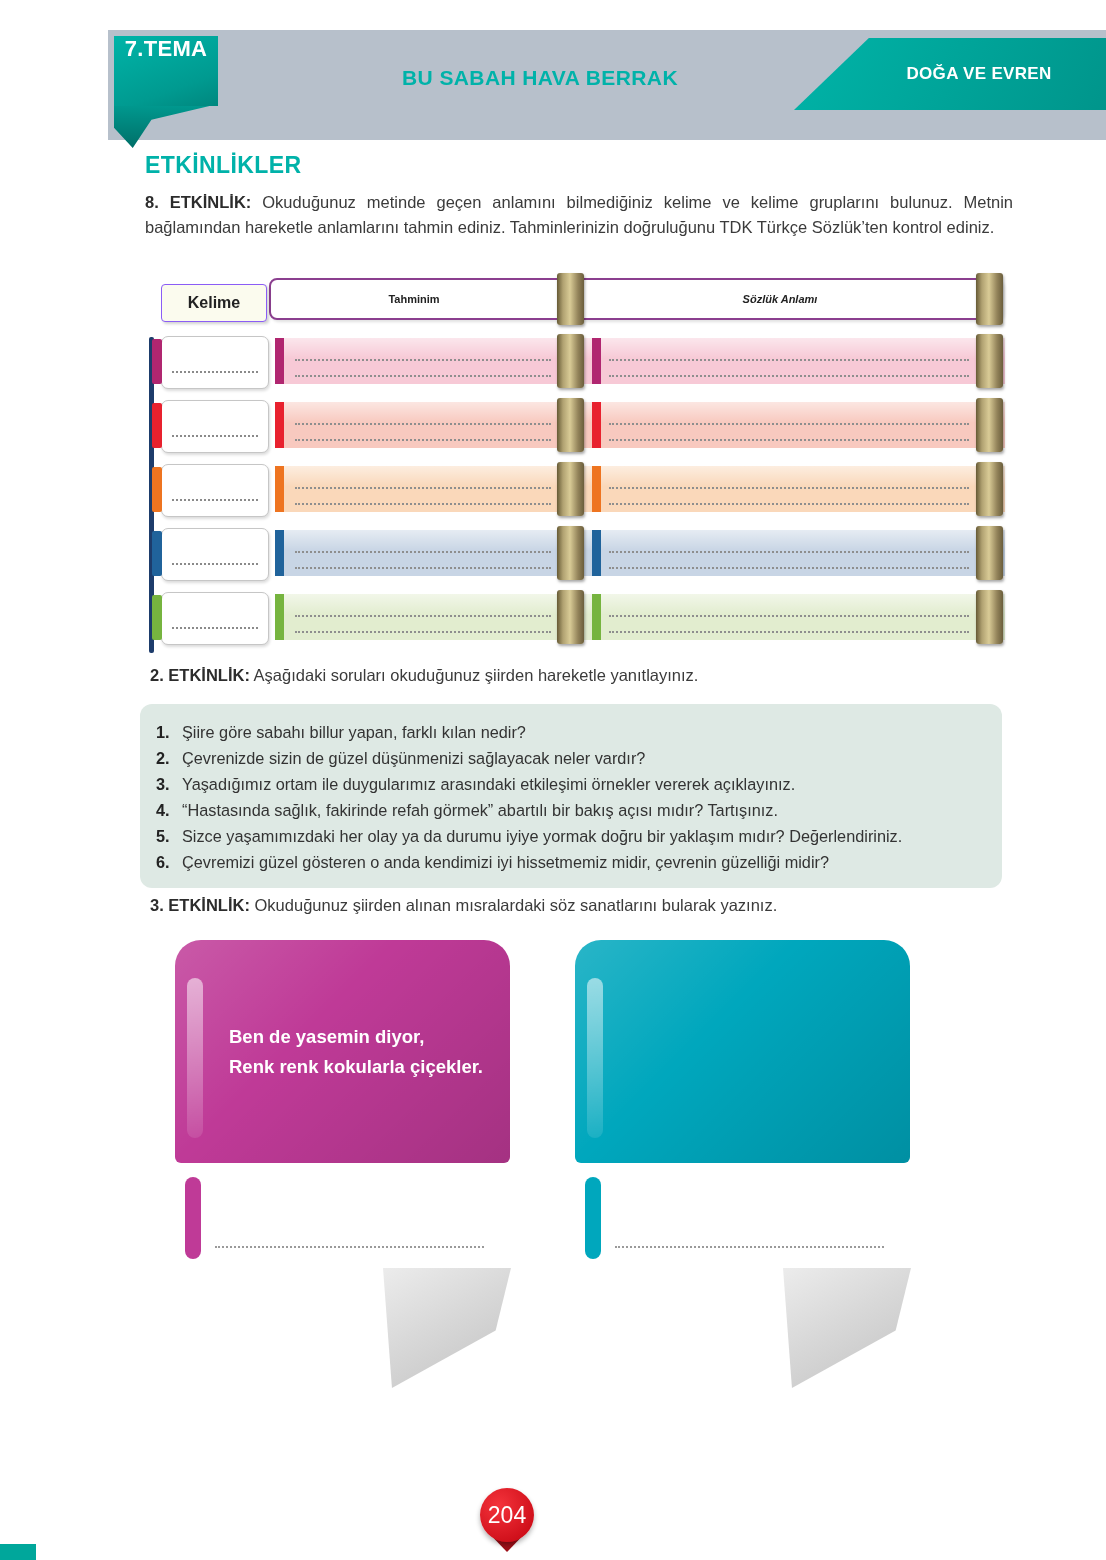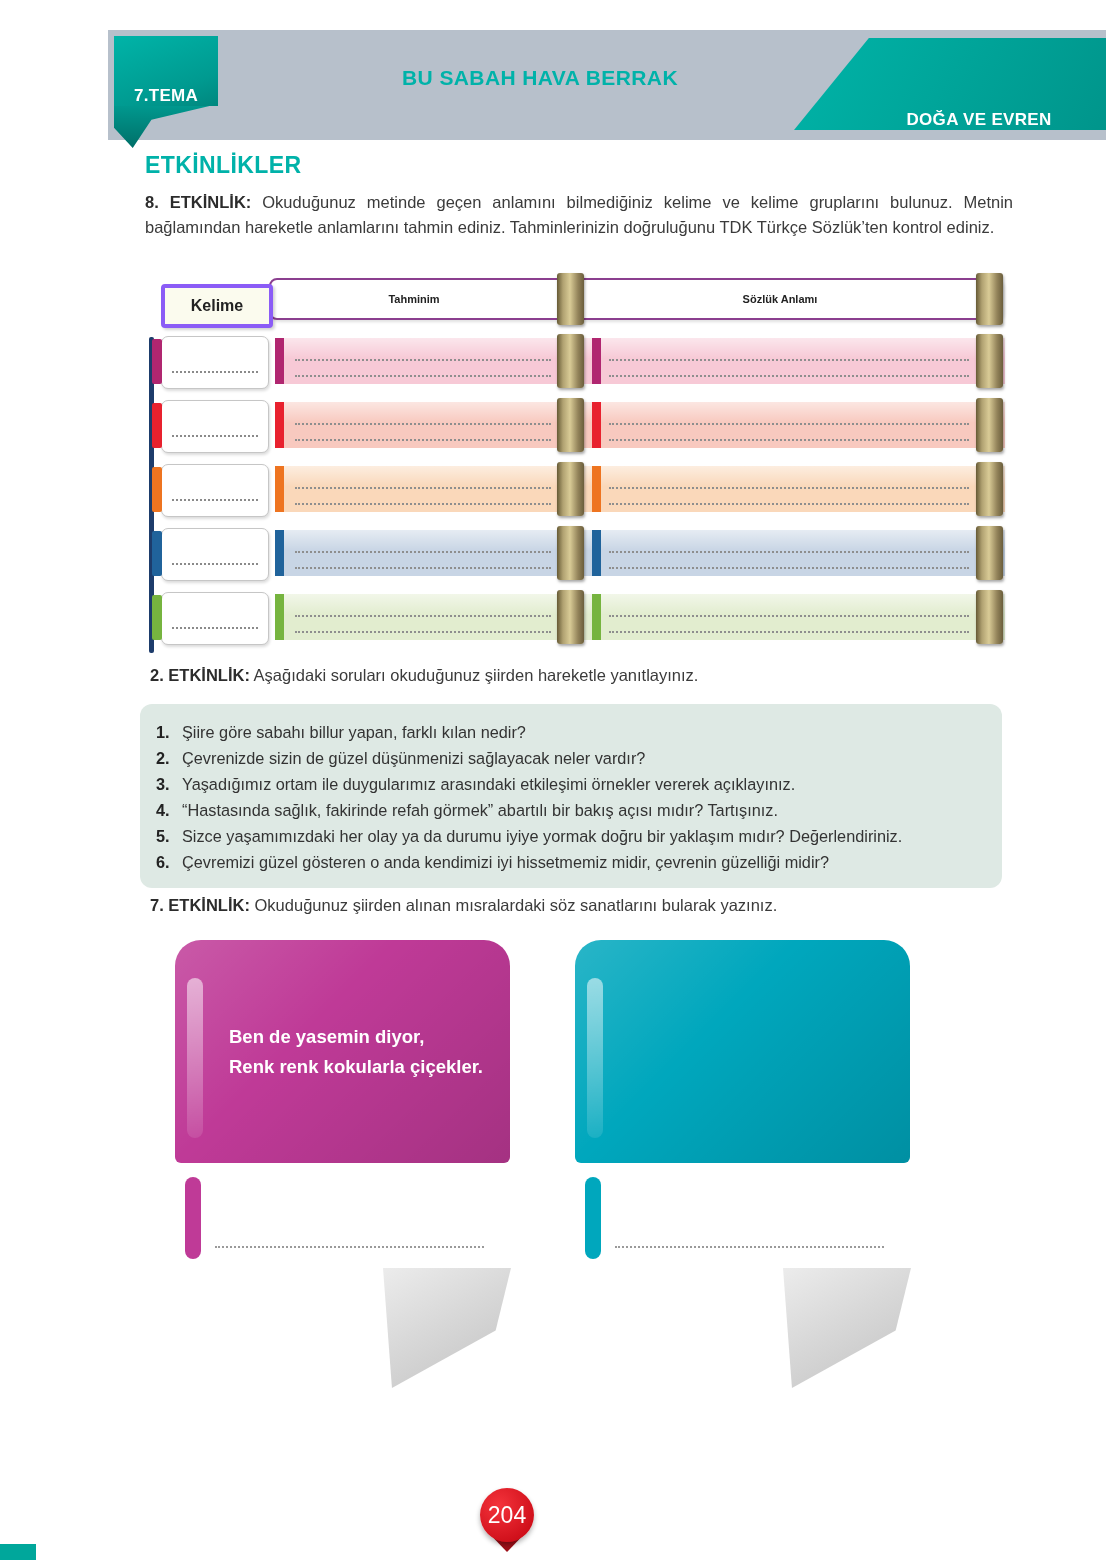--- a/index.html
+++ b/index.html
@@ -3,50 +3,50 @@
 <meta charset="utf-8">
 <style>
   html,body{margin:0;padding:0;background:#fff;}
   .page{position:relative;width:1106px;height:1560px;background:#ffffff;overflow:hidden;
         font-family:"Liberation Sans",sans-serif;color:#3b3b3b;}
 
   
   .band{position:absolute;left:108px;top:30px;width:998px;height:110px;background:#b7c0cb;}
   .tema-ribbon{position:absolute;left:114px;top:36px;width:104px;height:70px;z-index:3;
     background:linear-gradient(160deg,#00b4a8 0%,#009a90 70%,#00877e 100%);
-    display:flex;align-items:flex-end;justify-content:center;color:#fff;font-weight:bold;font-size:17px;letter-spacing:.3px;}
+    display:flex;align-items:flex-start;justify-content:center;color:#fff;font-weight:bold;font-size:22px;letter-spacing:.3px;}
   .tema-tail{position:absolute;left:114px;top:104px;width:104px;height:44px;z-index:2;
     background:linear-gradient(180deg,#009a90,#006f68);
     clip-path:polygon(0 0,100% 0,36% 36%,18% 100%,0 54%);}
   .page-title{position:absolute;left:320px;top:66px;width:440px;text-align:center;z-index:3;
     color:#00b2a9;font-weight:bold;font-size:21px;letter-spacing:.4px;}
-  .flag{position:absolute;left:794px;top:38px;width:312px;height:92px;z-index:3;
+  .flag{position:absolute;left:794px;top:38px;width:312px;height:72px;z-index:3;
     background:linear-gradient(120deg,#00b4a8 0%,#00958b 100%);
     clip-path:polygon(24% 0,100% 0,100% 100%,0 100%);
-    display:flex;align-items:flex-end;justify-content:center;padding-left:58px;box-sizing:border-box;
+    display:flex;align-items:center;justify-content:center;padding-left:58px;box-sizing:border-box;
     color:#fff;font-weight:bold;font-size:17px;letter-spacing:.3px;}
 
   
   .etk-title{position:absolute;left:145px;top:152px;font-size:23px;font-weight:bold;color:#00b2a9;letter-spacing:.4px;}
   .para{position:absolute;left:145px;width:868px;font-size:16.5px;line-height:1.52;text-align:justify;color:#3b3b3b;}
   .p1{top:190px;}
   .inline-label{font-weight:bold;color:#2c2c2c;}
   .act-line{position:absolute;left:150px;width:860px;font-size:16.5px;color:#3b3b3b;}
   .a2{top:666px;} .a3{top:896px;}
 
   
   .tbl{position:absolute;left:145px;top:272px;width:860px;height:386px;}
   .kelime-box{position:absolute;left:16px;top:12px;width:104px;height:36px;background:#fbfbee;
-    border:4px solid #8b5cf6;border-radius:4px;box-shadow:2px 2px 3px rgba(0,0,0,.18);
+    border:1px solid #8b5cf6;border-radius:4px;box-shadow:2px 2px 3px rgba(0,0,0,.18);
     display:flex;align-items:center;justify-content:center;font-weight:bold;font-size:16px;color:#222;z-index:2;text-align:center;}
   .hdr-frame{position:absolute;left:124px;top:6px;width:734px;height:42px;background:#fff;
     border:2px solid #8b3f8f;border-radius:8px;box-sizing:border-box;box-shadow:2px 2px 3px rgba(0,0,0,.12);}
   .hdr-cell{position:absolute;top:6px;height:42px;display:flex;align-items:center;justify-content:center;
     font-weight:bold;font-size:11px;color:#222;z-index:2;}
-  .hdr-t{left:130px;width:278px;} .hdr-s{left:445px;width:380px;}
+  .hdr-t{left:130px;width:278px;} .hdr-s{left:445px;width:380px;font-style:italic;}
   .bronze{background:linear-gradient(90deg,#665a35 0%,#b0a171 22%,#d9cb96 48%,#93835a 78%,#6b5e3c 100%);
     border-radius:3px;box-shadow:1px 2px 3px rgba(0,0,0,.35);}
   .hdr-bronze{position:absolute;top:1px;width:27px;height:52px;z-index:3;}
   .hb1{left:412px;} .hb2{left:831px;}
 
   .rows{position:absolute;left:0;top:62px;width:860px;}
   .navy-strip{position:absolute;left:4px;top:3px;width:5px;height:316px;background:#1d3c6b;border-radius:2px;}
   .t-row{position:relative;height:55px;margin-bottom:9px;}
   .t-row .tab{position:absolute;left:7px;top:5px;width:10px;height:45px;border-radius:2px;background:var(--tab);z-index:2;}
   .word-box{position:absolute;left:16px;top:2px;width:106px;height:51px;background:#fff;border:1px solid #c6c6c6;
@@ -256,21 +256,21 @@
     <b class="q-num">5.</b>
     <span class="q-text">Sizce yaşamımızdaki her olay ya da durumu iyiye yormak doğru bir yaklaşım mıdır? Değerlendiriniz.</span>
   </div>
       <div class="q-line">
     <b class="q-num">6.</b>
     <span class="q-text">Çevremizi güzel gösteren o anda kendimizi iyi hissetmemiz midir, çevrenin güzelliği midir?</span>
   </div>
     </div>
 
   <div class="act-line a3">
-    <b class="inline-label">7. ETKİNLİK:</b>
+    <b class="inline-label">3. ETKİNLİK:</b>
     <span>Okuduğunuz şiirden alınan mısralardaki söz sanatlarını bularak yazınız.</span>
   </div>
 
   <div class="card left" style="--accent: #bf3a97;">
     <div class="card-top">
       <span class="hl-pill"></span>
       <div class="verse">
           <div>Ben de yasemin diyor,</div>
           <div>Renk renk kokularla çiçekler.</div>
         </div>

